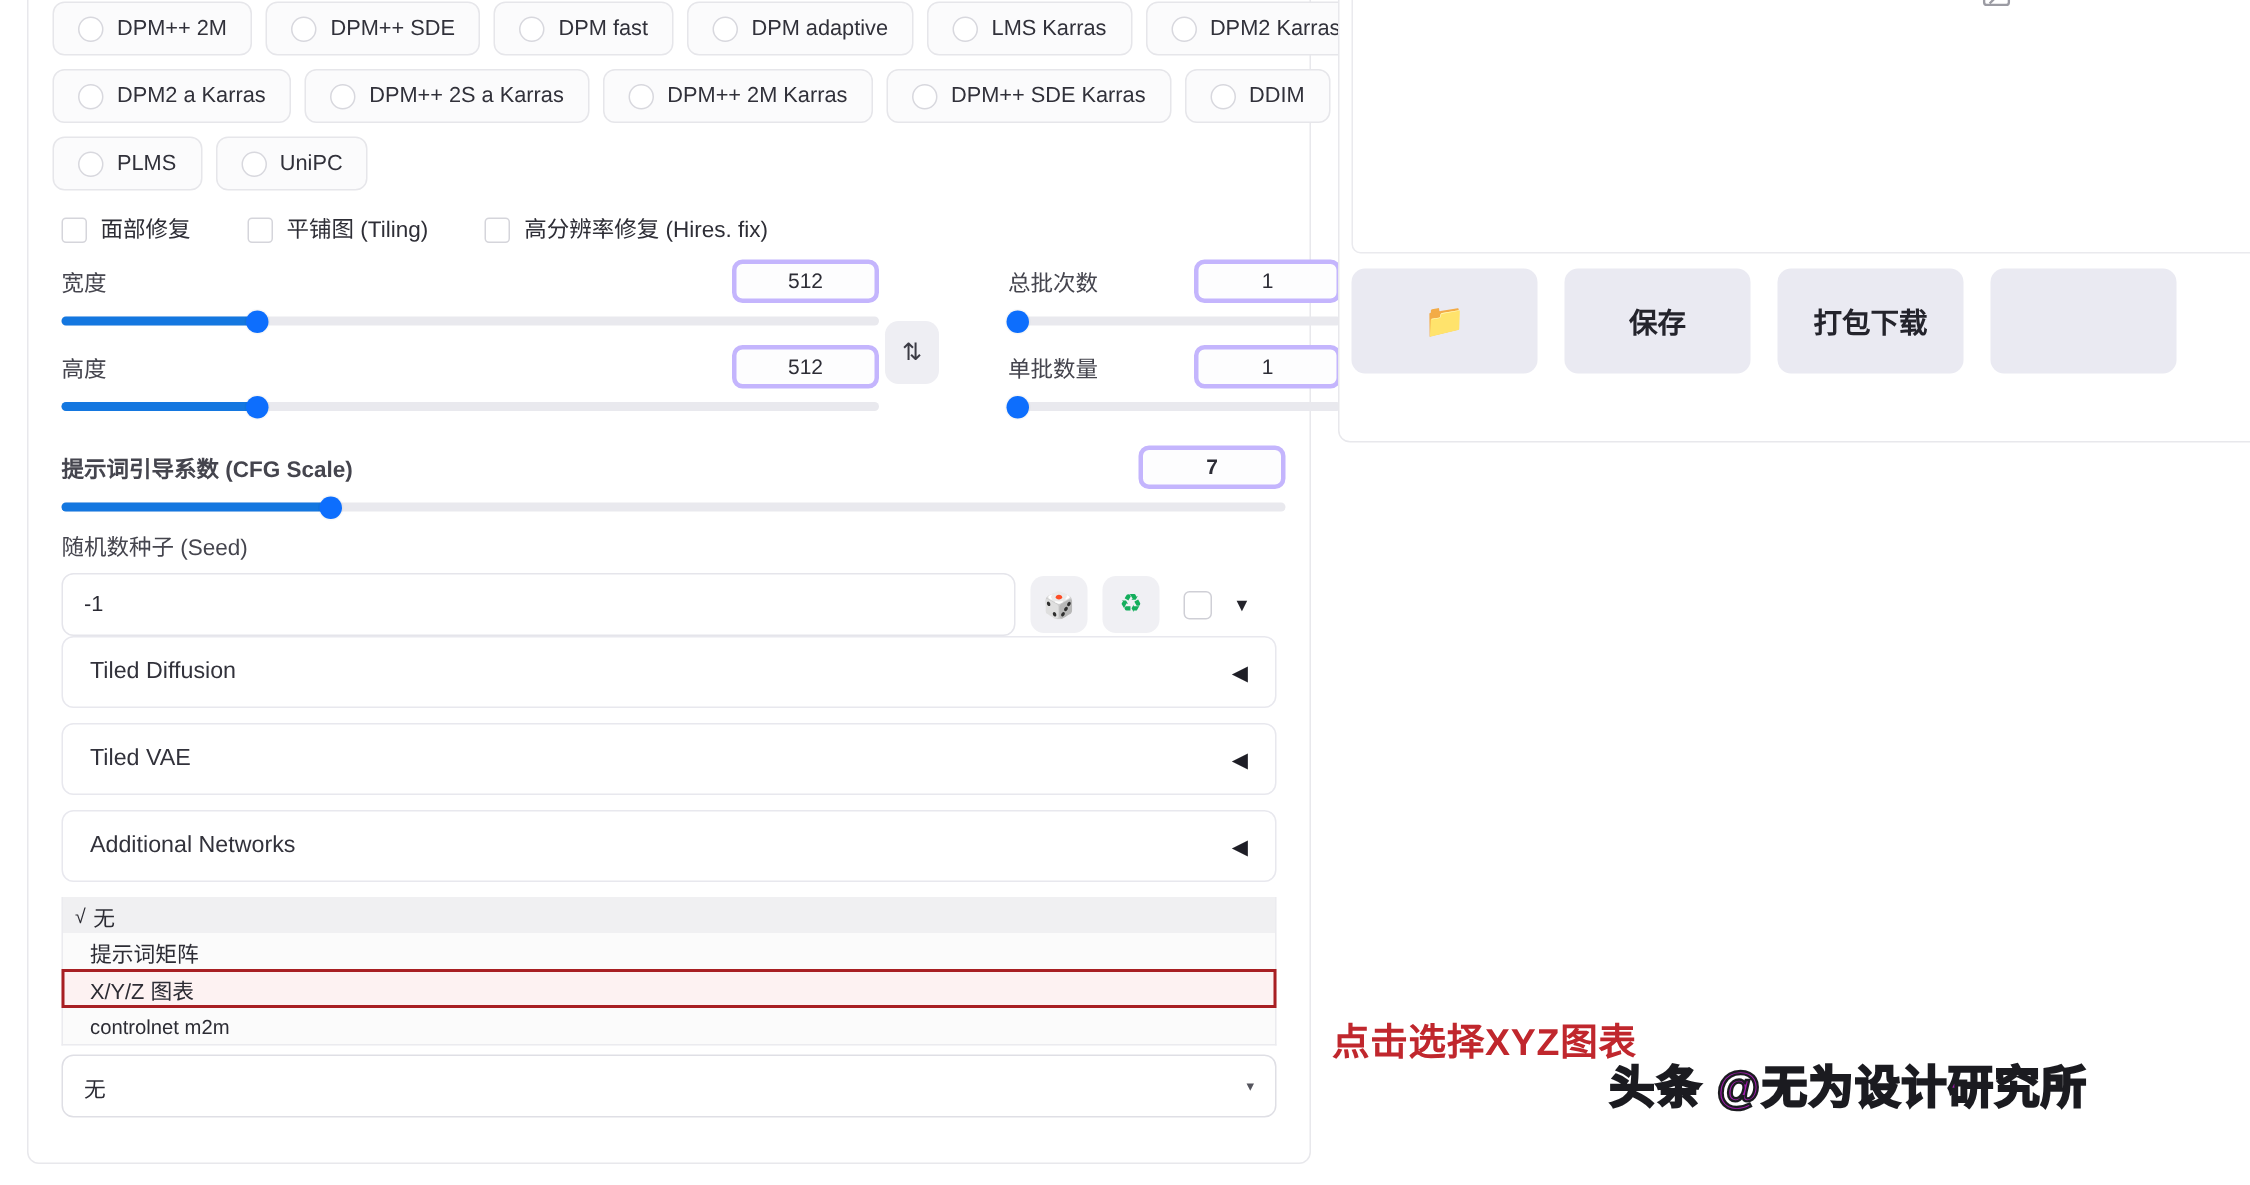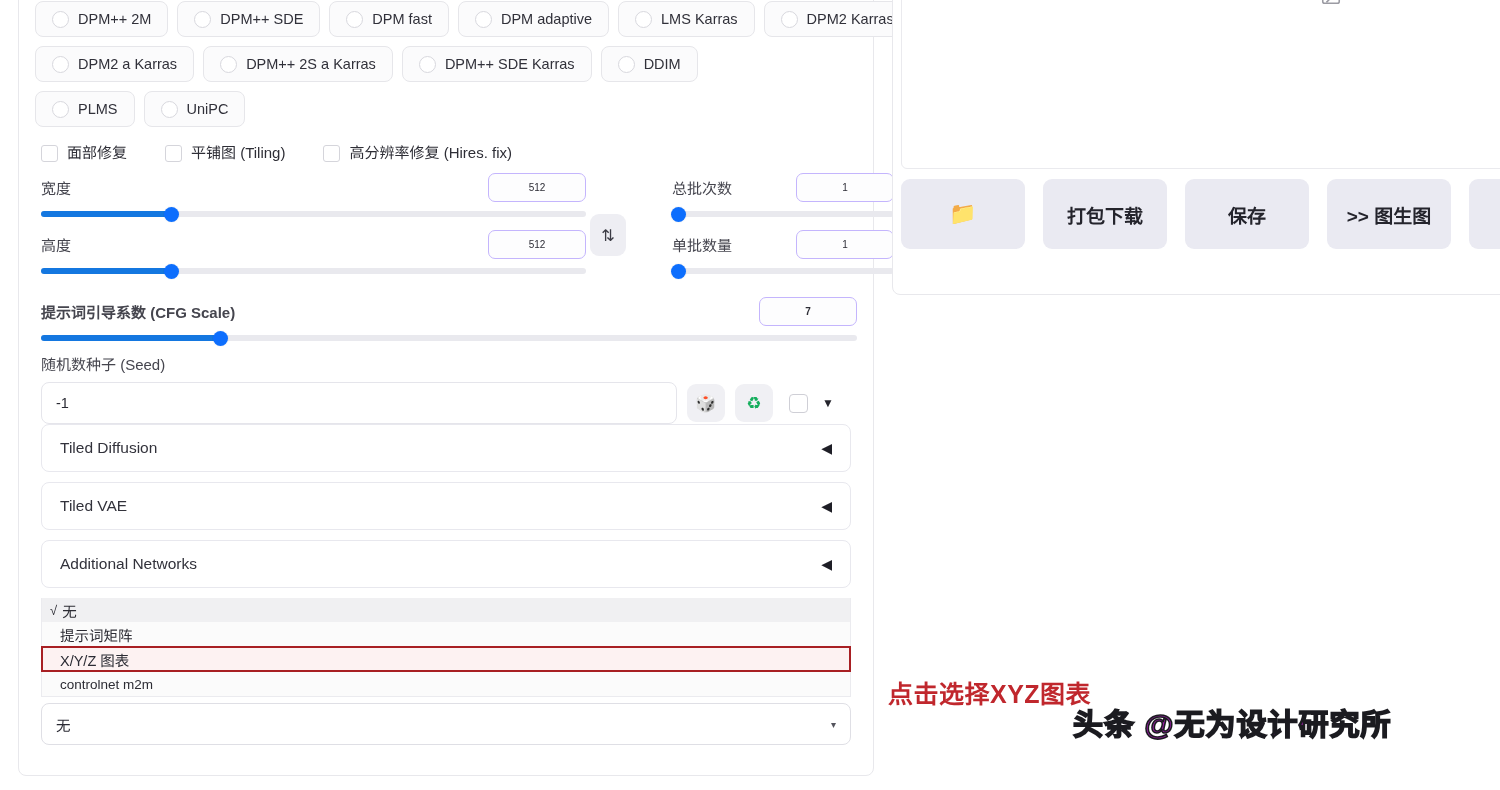--- a/index.html
+++ b/index.html
@@ -98,27 +98,27 @@
   .slider-head {
     display: flex;
     align-items: center;
     justify-content: space-between;
     height: 30px;
   }
   .slider-name { font-size: 15px; color: #45454e; }
   .num-box {
     width: 98px;
     height: 29px;
-    border: 1px solid #c4b5fd;
+    border: 3px solid #c4b5fd;
     border-radius: 7px;
     background: #fdfdfe;
     display: flex;
     align-items: center;
     justify-content: center;
-    font-size: 10px;
+    font-size: 14px;
     color: #2d2d36;
     box-sizing: border-box;
   }
   .num-box.small { width: 98px; }
   .track {
     position: relative;
     height: 6px;
     border-radius: 4px;
     background: #e9e9ee;
     margin-top: 9px;
@@ -372,20 +372,24 @@
         <div class="radio-pill">
           <span class="radio-circle"></span>
           <span class="radio-label">DPM2 a Karras</span>
         </div>
         <div class="radio-pill">
           <span class="radio-circle"></span>
           <span class="radio-label">DPM++ 2S a Karras</span>
         </div>
         <div class="radio-pill">
           <span class="radio-circle"></span>
+          <span class="radio-label">DPM++ 2M Karras</span>
+        </div>
+        <div class="radio-pill">
+          <span class="radio-circle"></span>
           <span class="radio-label">DPM++ SDE Karras</span>
         </div>
         <div class="radio-pill">
           <span class="radio-circle"></span>
           <span class="radio-label">DDIM</span>
         </div>
       </div>
 
       <div class="radio-row">
         <div class="radio-pill">
@@ -538,27 +542,24 @@
           <path d="M21 16l-5-5-9 9"></path>
         </svg>
       </div>
     </div>
 
     <div class="btn-row">
       <div class="act-btn folder">
         <span>📁</span>
       </div>
       <div class="act-btn wide">
+        <span>保存</span>
+      </div>
+      <div class="act-btn wide">
         <span>打包下载</span>
-      </div>
-      <div class="act-btn wide">
-        <span>保存</span>
-      </div>
-      <div class="act-btn wide">
-        <span>&gt;&gt; 图生图</span>
       </div>
       <div class="act-btn wide">
         <span></span>
       </div>
     </div>
   </div>
 
   <div id="annotation">点击选择XYZ图表</div>
   <div id="watermark">头条 @无为设计研究所</div>
 

